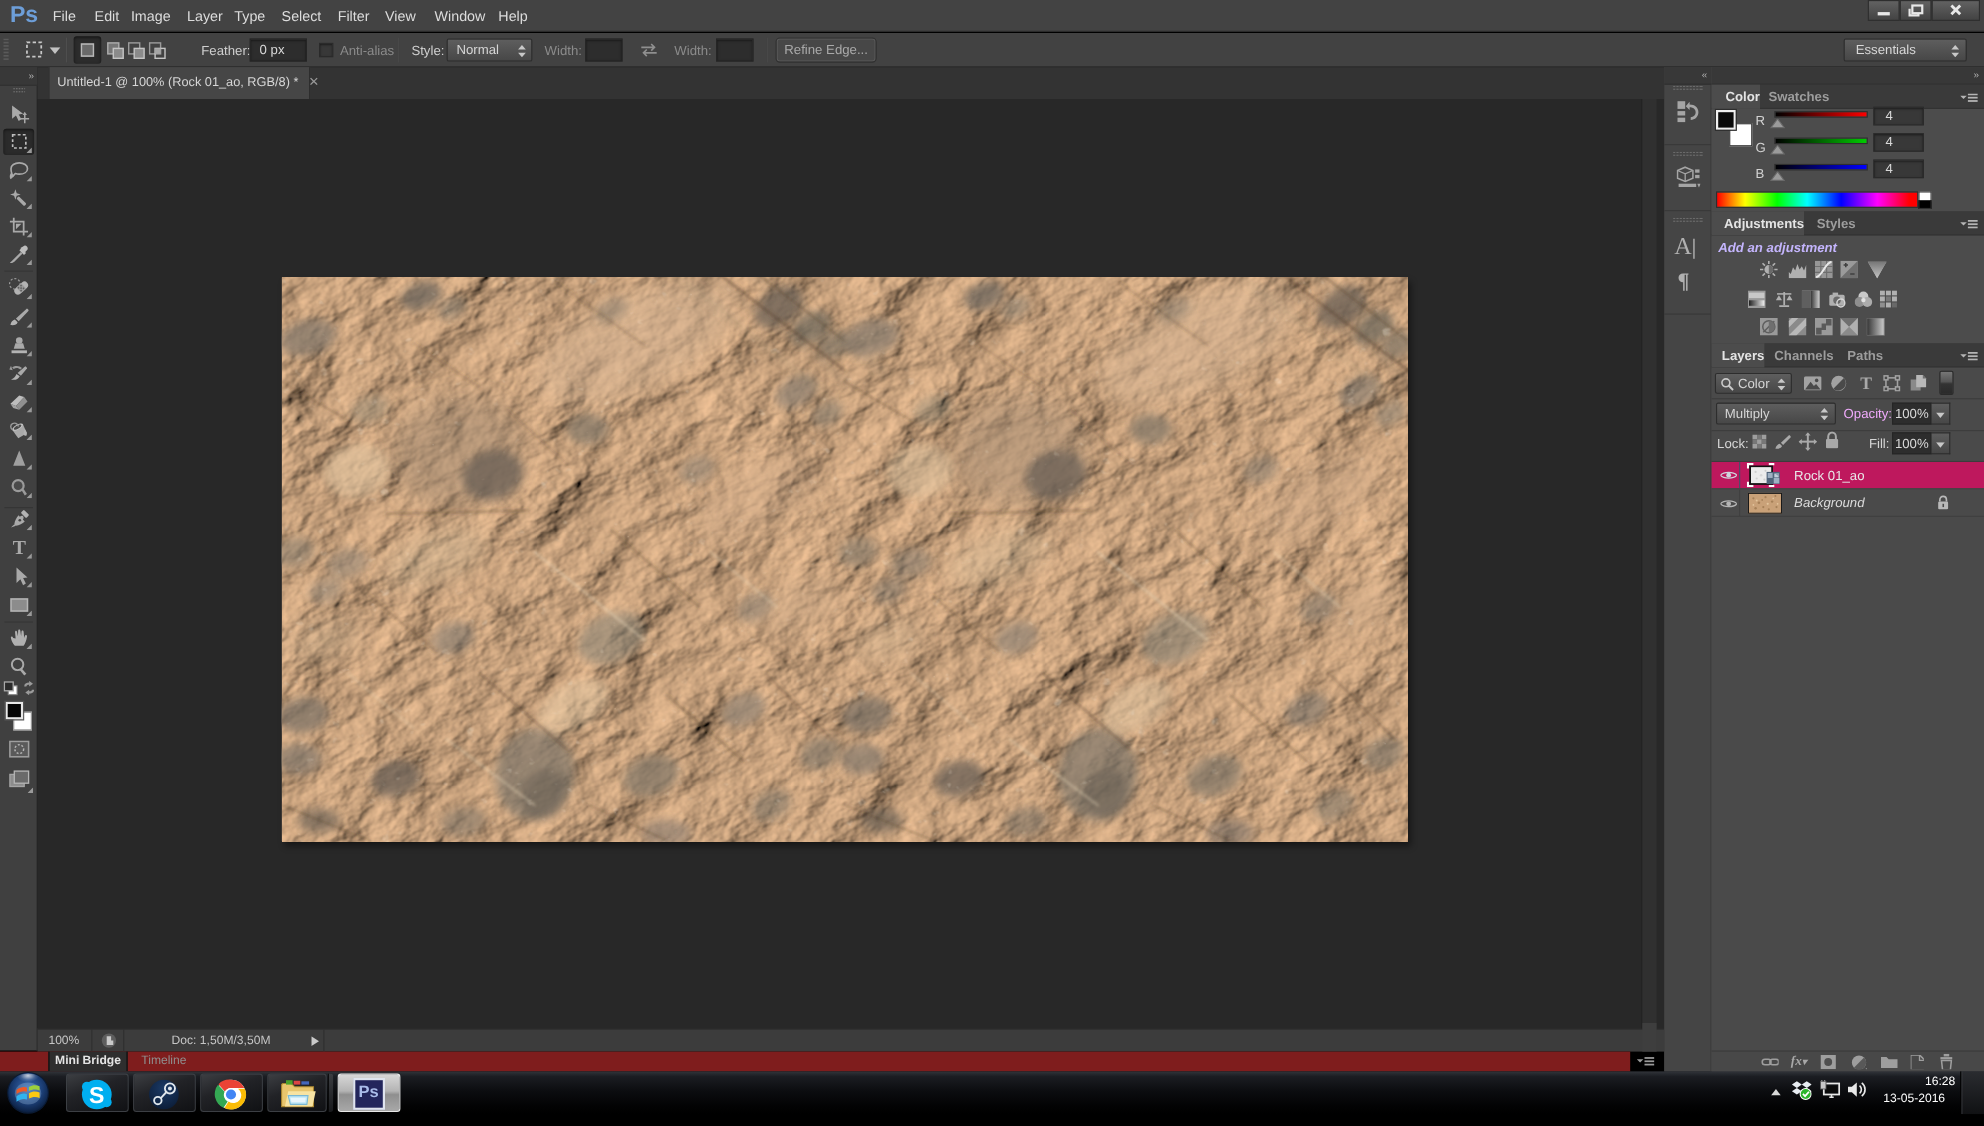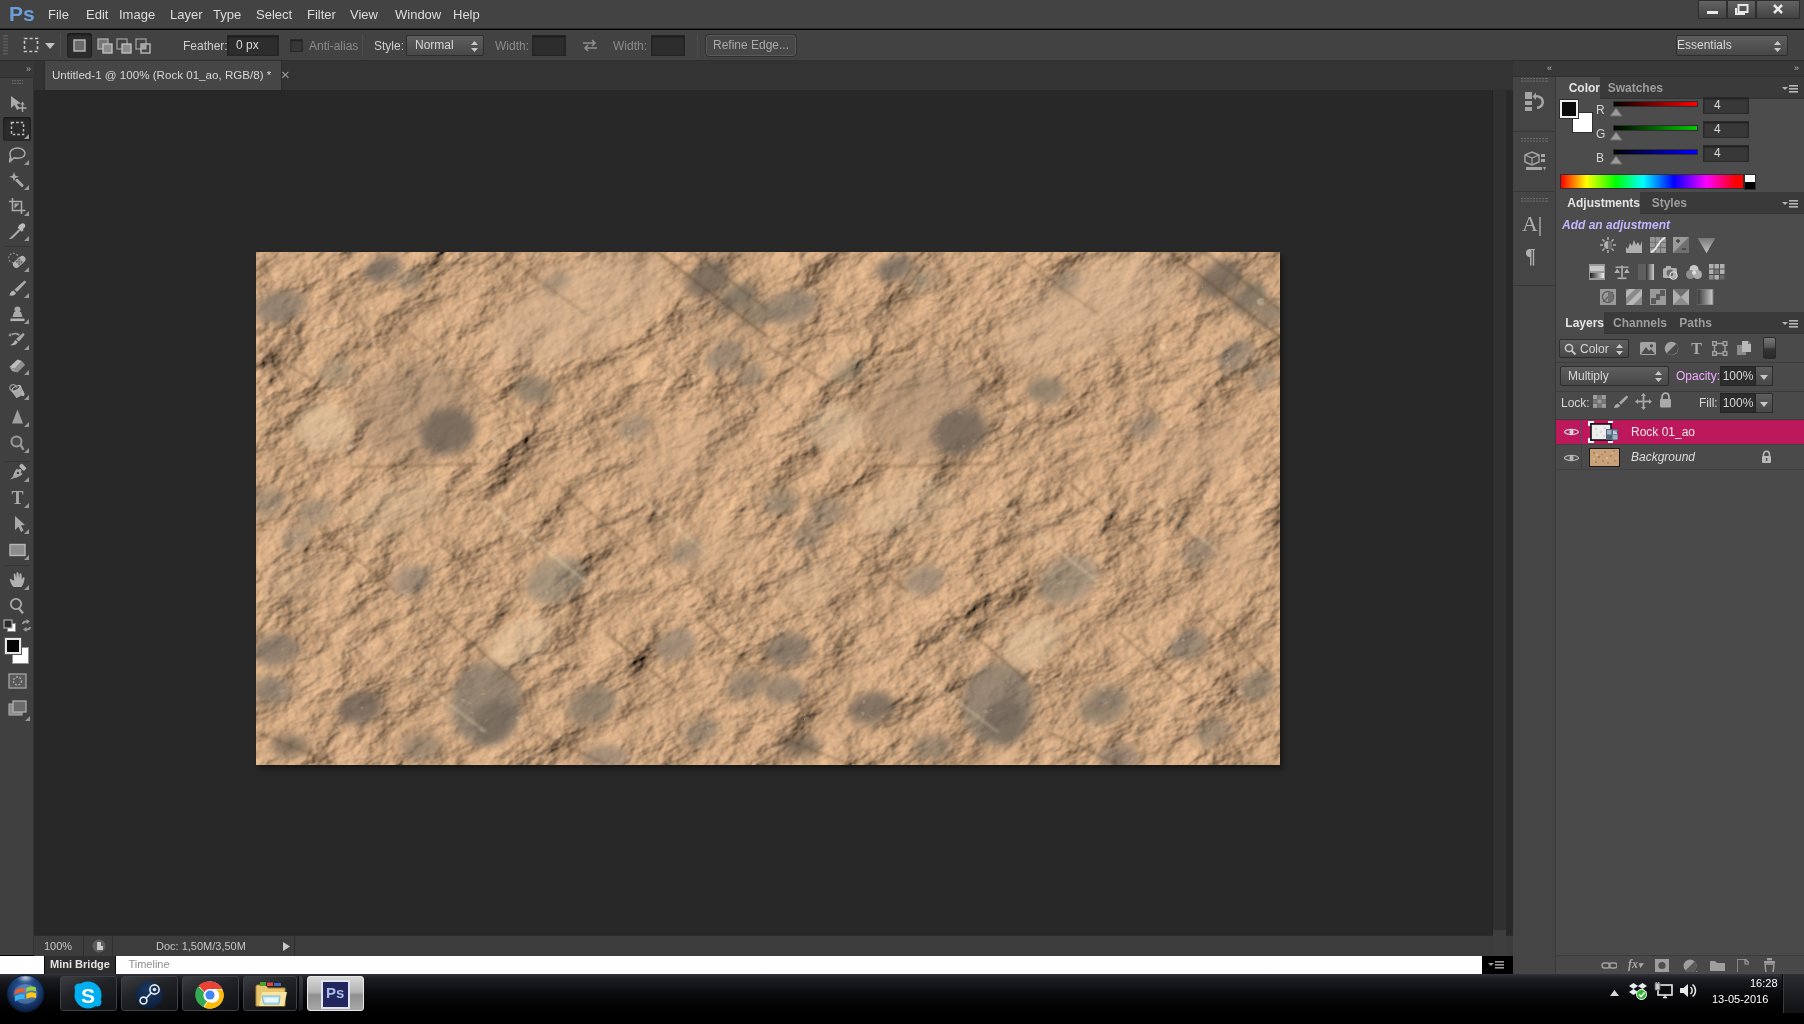--- a/index.html
+++ b/index.html
@@ -28,21 +28,21 @@
 .tdiv { position:absolute; left:4px; width:26px; height:1px; background:#353535; }
 
 
 #tabbar { position:absolute; left:34px; top:61px; width:1479px; height:29px; background:#333333; }
 #doctab { position:absolute; left:10px; top:0; width:238px; height:29px; background:#464646; border-right:1px solid #2b2b2b; border-left:1px solid #2b2b2b; color:#d6d6d6; font-size:11.6px; line-height:28px; padding-left:7px; white-space:nowrap; }
 #canvas { position:absolute; left:34px; top:90px; width:1479px; height:845px; background:#282828; }
 #rockwrap { position:absolute; left:222px; top:162px; width:1024px; height:513px; box-shadow:3px 4px 6px rgba(0,0,0,.45); }
 
 
 #statusbar { position:absolute; left:34px; top:935px; width:1479px; height:21px; background:#3c3c3c; border-top:1px solid #2c2c2c; color:#c6c6c6; font-size:11px; }
-#minibridge { position:absolute; left:0; top:956px; width:1482px; height:18px; background:#ffffff; color:#d8d8d8; font-size:11px; }
+#minibridge { position:absolute; left:0; top:956px; width:1482px; height:18px; background:#7f1d1d; color:#d8d8d8; font-size:11px; }
 
 
 #dock { position:absolute; left:1513px; top:61px; width:291px; height:913px; background:#454545; }
 #iconcol { position:absolute; left:0; top:0; width:43px; height:913px; background:#454545; border-right:1px solid #393939; }
 #panels { position:absolute; left:43px; top:0; width:248px; height:913px; background:#4c4c4c; }
 .ptabbar { position:absolute; left:0; width:248px; height:22px; background:#3a3a3a; border-bottom:1px solid #323232; }
 .ptab { position:absolute; top:0; height:22px; font-size:12px; font-weight:bold; color:#9d9d9d; line-height:22px; text-align:right; }
 .ptab.active { background:#4c4c4c; color:#e4e4e4; }
 .pmenu { position:absolute; right:6px; top:8px; width:16px; height:8px; }
 
@@ -138,21 +138,21 @@
       <g stroke="#8f8f8f" stroke-width="1.5" fill="none">
         <path d="M2 4 L14 4 M11 1 L14 4 L11 7"></path>
         <path d="M16 9 L4 9 M7 6 L4 9 L7 12"></path>
       </g>
     </svg>
   <span class="optlabel dim" style="left:613px">Width:</span>
   <div class="darkinput" style="left:651px;top:5px;width:34px;height:21px;"></div>
   <div class="optsep" style="left:697px"></div>
   <div class="abs" style="left:706px;top:5px;width:90px;height:21px;background:#474747;border:1px solid #5a5a5a;outline:1px solid #303030;border-radius:3px;color:#a9a9a9;font-size:12px;line-height:19px;text-align:center;">Refine Edge...</div>
 
-  <div class="abs" style="left:1676px;top:5px;width:112px;height:21px;background:linear-gradient(#5e5e5e,#474747);border:1px solid #2d2d2d;border-radius:2px;color:#d8d8d8;font-size:12px;line-height:19px;">Essentials
+  <div class="abs" style="left:1676px;top:5px;width:112px;height:21px;background:linear-gradient(#5e5e5e,#474747);border:1px solid #2d2d2d;border-radius:2px;color:#d8d8d8;font-size:12px;line-height:19px;padding-left:10px;">Essentials
     <svg class="abs" style="right:5px;top:5px" width="9" height="11">
         <path d="M4.5 0 L8 4 L1 4 Z" fill="#c8c8c8"></path>
         <path d="M4.5 11 L8 7 L1 7 Z" fill="#c8c8c8"></path>
       </svg>
   </div>
 </div>
 
 <div id="toolbar">
   <div class="thead">»</div>
   <svg class="abs" style="left:12px;top:19px" width="11" height="5">

